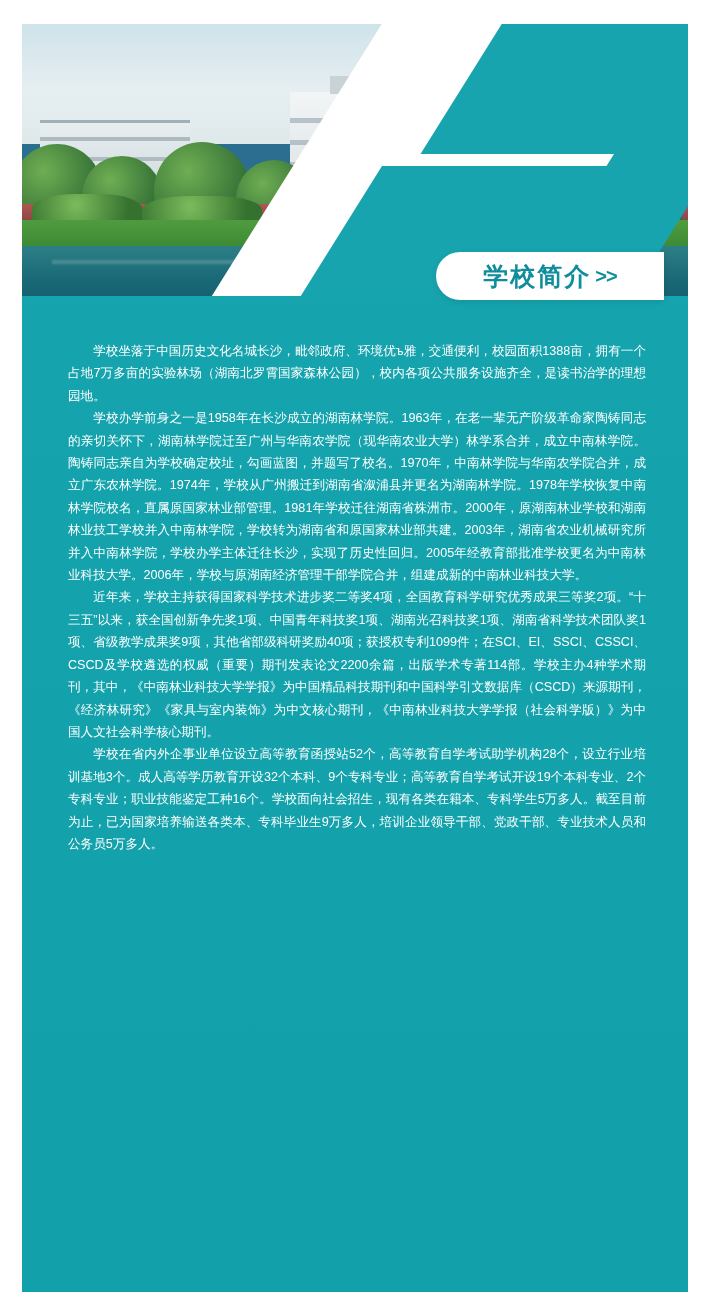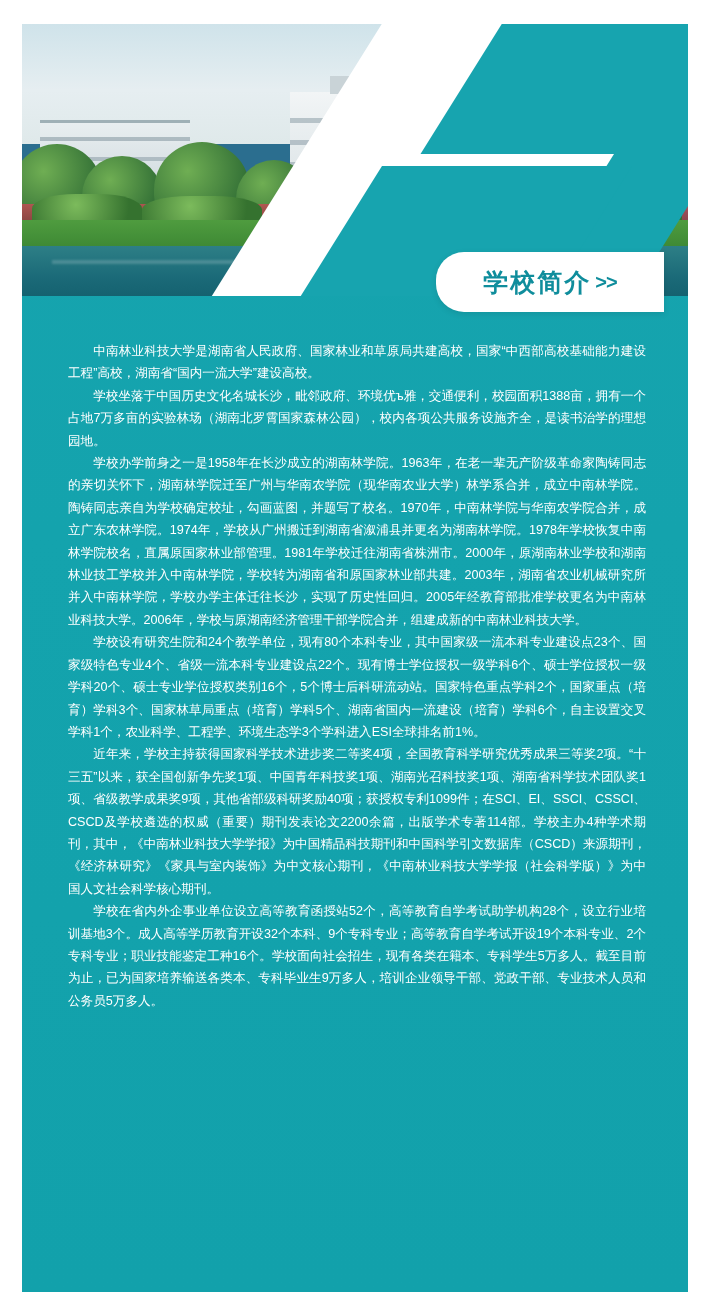--- a/index.html
+++ b/index.html
@@ -156,21 +156,21 @@
     transform-origin: top right;
     z-index: 9;
   }
 
   
   .title-pill {
     position: absolute;
     right: 24px;
     top: 228px;
     width: 228px;
-    height: 60px;
+    height: 48px;
     background: #ffffff;
     border-radius: 28px 0 0 28px;
     box-shadow: 0 2px 6px rgba(0,0,0,.10);
     z-index: 20;
     display: flex;
     align-items: center;
     justify-content: center;
   }
   .title-text {
     color: #0f8d9c;
@@ -251,24 +251,22 @@
       <div class="swoosh-thin"></div>
       <div class="swoosh-thin2"></div>
     </div>
 
     <div class="title-pill">
       <span class="title-text">学校简介</span>
       <span class="title-arrows">&gt;&gt;</span>
     </div>
 
     <div class="content">
-      <p>中南林业科技大学是湖南省人民政府、国家林业和草原局共建高校，国家“中西部高校基础能力建设工程”高校，湖南省“国内一流大学”建设高校。</p>
       <p>学校坐落于中国历史文化名城长沙，毗邻政府、环境优ъ雅，交通便利，校园面积1388亩，拥有一个占地7万多亩的实验林场（湖南北罗霄国家森林公园），校内各项公共服务设施齐全，是读书治学的理想园地。</p>
       <p>学校办学前身之一是1958年在长沙成立的湖南林学院。1963年，在老一辈无产阶级革命家陶铸同志的亲切关怀下，湖南林学院迁至广州与华南农学院（现华南农业大学）林学系合并，成立中南林学院。陶铸同志亲自为学校确定校址，勾画蓝图，并题写了校名。1970年，中南林学院与华南农学院合并，成立广东农林学院。1974年，学校从广州搬迁到湖南省溆浦县并更名为湖南林学院。1978年学校恢复中南林学院校名，直属原国家林业部管理。1981年学校迁往湖南省株洲市。2000年，原湖南林业学校和湖南林业技工学校并入中南林学院，学校转为湖南省和原国家林业部共建。2003年，湖南省农业机械研究所并入中南林学院，学校办学主体迁往长沙，实现了历史性回归。2005年经教育部批准学校更名为中南林业科技大学。2006年，学校与原湖南经济管理干部学院合并，组建成新的中南林业科技大学。</p>
-      <p>学校设有研究生院和24个教学单位，现有80个本科专业，其中国家级一流本科专业建设点23个、国家级特色专业4个、省级一流本科专业建设点22个。现有博士学位授权一级学科6个、硕士学位授权一级学科20个、硕士专业学位授权类别16个，5个博士后科研流动站。国家特色重点学科2个，国家重点（培育）学科3个、国家林草局重点（培育）学科5个、湖南省国内一流建设（培育）学科6个，自主设置交叉学科1个，农业科学、工程学、环境生态学3个学科进入ESI全球排名前1%。</p>
       <p>近年来，学校主持获得国家科学技术进步奖二等奖4项，全国教育科学研究优秀成果三等奖2项。“十三五”以来，获全国创新争先奖1项、中国青年科技奖1项、湖南光召科技奖1项、湖南省科学技术团队奖1项、省级教学成果奖9项，其他省部级科研奖励40项；获授权专利1099件；在SCI、EI、SSCI、CSSCI、CSCD及学校遴选的权威（重要）期刊发表论文2200余篇，出版学术专著114部。学校主办4种学术期刊，其中，《中南林业科技大学学报》为中国精品科技期刊和中国科学引文数据库（CSCD）来源期刊，《经济林研究》《家具与室内装饰》为中文核心期刊，《中南林业科技大学学报（社会科学版）》为中国人文社会科学核心期刊。</p>
       <p>学校在省内外企事业单位设立高等教育函授站52个，高等教育自学考试助学机构28个，设立行业培训基地3个。成人高等学历教育开设32个本科、9个专科专业；高等教育自学考试开设19个本科专业、2个专科专业；职业技能鉴定工种16个。学校面向社会招生，现有各类在籍本、专科学生5万多人。截至目前为止，已为国家培养输送各类本、专科毕业生9万多人，培训企业领导干部、党政干部、专业技术人员和公务员5万多人。</p>
     </div>
 
   </div>
 
   <div class="frame-top"></div>
   <div class="frame-bottom"></div>
   <div class="frame-left"></div>
   <div class="frame-right"></div>

